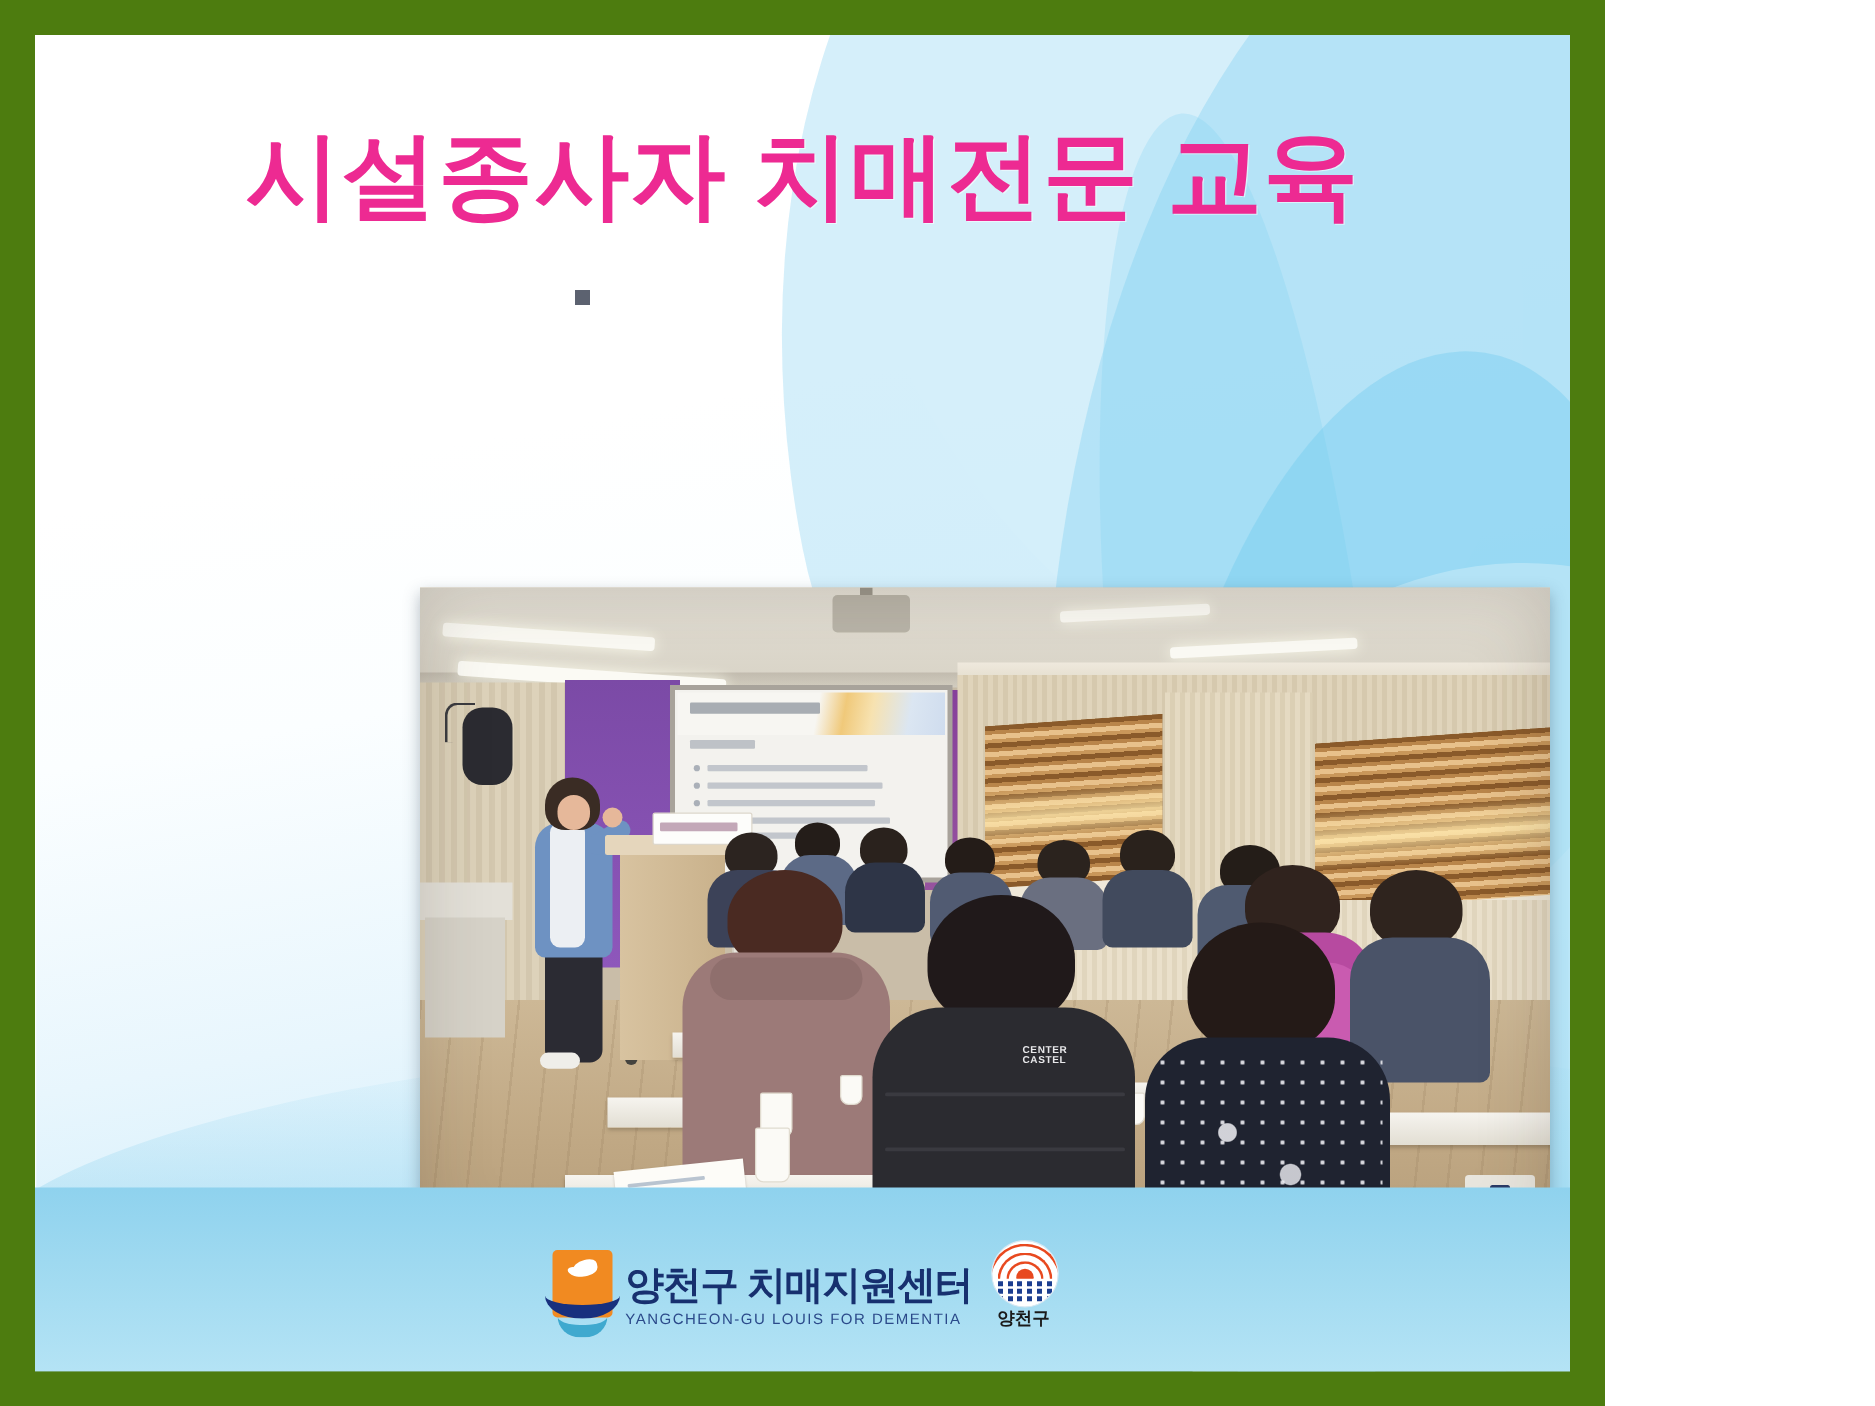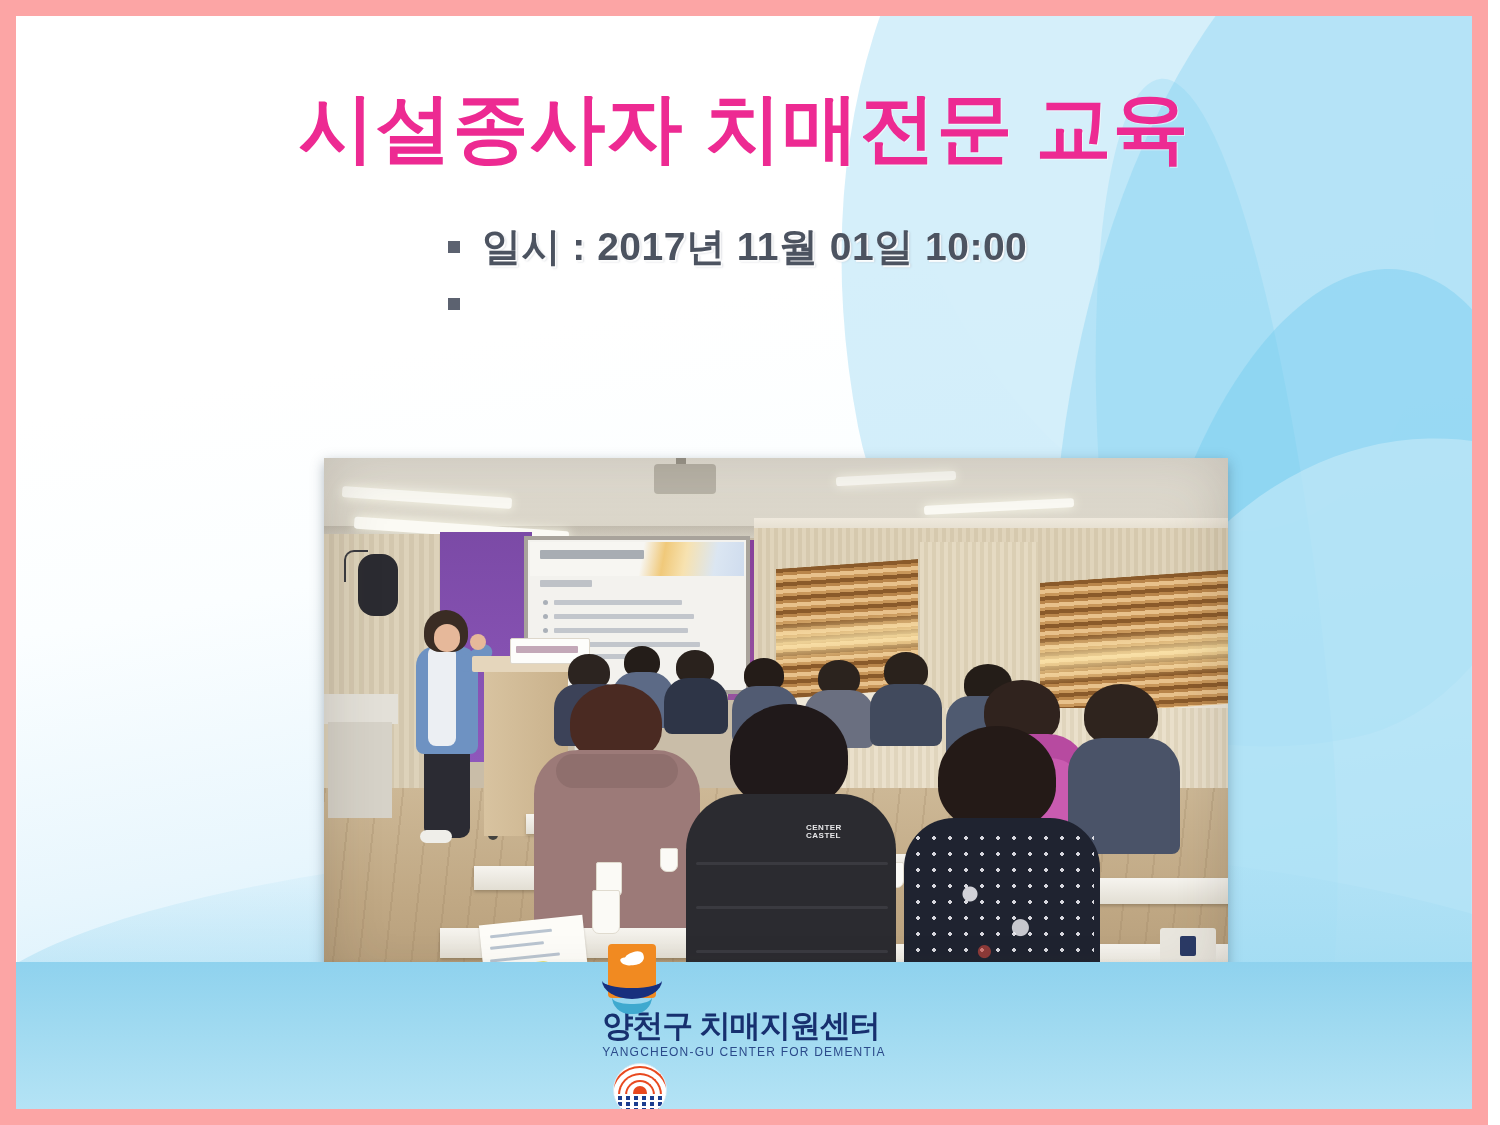--- a/index.html
+++ b/index.html
@@ -4,24 +4,24 @@
 <style>
   html,body{margin:0;padding:0;}
   body{
     width:1500px;height:1125px;overflow:hidden;
     font-family:"Liberation Sans","DejaVu Sans",sans-serif;
     background:#ffffff;
   }
 
   
   #slide{
-    position:relative;width:1488px;height:1125px;
-    background:#fca5a5;
+    position:relative;width:1284px;height:1125px;
+    background:#4d7c0f;
     box-sizing:border-box;
-    padding:16px;
+    padding:28px;
   }
   #canvas{
     position:relative;width:100%;height:100%;
     overflow:hidden;
     background:
       linear-gradient(170deg,#ffffff 0%,#ffffff 30%,#fbfeff 46%,#e8f6fd 66%,#cfedfb 84%,#b6e4f9 100%);
     box-shadow:0 0 0 1px rgba(255,255,255,.8) inset;
   }
 
   
@@ -294,21 +294,21 @@
   .photo-vignette{left:0;top:0;width:100%;height:100%;
     box-shadow:inset 0 0 60px rgba(60,50,40,.20);}
 
   
   #footer{
     position:absolute;left:0;right:0;bottom:0;height:147px;
     background:linear-gradient(180deg,#8fd2ee 0%,#9ed9f0 40%,#b4e3f5 100%);
     z-index:7;
     display:flex;align-items:center;justify-content:center;
   }
-  #footer-inner{display:flex;align-items:flex-start;gap:4px;margin-top:6px;flex-direction:column;}
+  #footer-inner{display:flex;align-items:flex-end;gap:4px;margin-top:6px;}
 
   .logo-mark{position:relative;width:60px;height:62px;}
   .lm-sq{position:absolute;left:6px;top:0;width:48px;height:54px;background:#F18A21;border-radius:4px;}
   .lm-bird{position:absolute;left:22px;top:8px;width:20px;height:13px;background:#ffffff;
     border-radius:60% 40% 50% 50%;transform:rotate(-12deg);}
   .lm-bird2{position:absolute;left:18px;top:14px;width:13px;height:7px;background:#ffffff;
     border-radius:50%;transform:rotate(18deg);}
   .lm-arc{position:absolute;left:0;top:18px;width:60px;height:26px;
     border-bottom:11px solid #18307E;border-radius:0 0 50% 50%;}
   .lm-chev{position:absolute;left:10px;top:32px;width:40px;height:28px;
@@ -348,24 +348,20 @@
     <div class="deco w2"></div>
     <div class="deco w5"></div>
     <div class="deco w4"></div>
     <div class="deco wbot"></div>
 
     <div id="title">시설종사자 치매전문 교육</div>
 
     <div id="bullets">
       <div class="bullet-row">
         <span class="bullet-mark"></span>
-        <span class="bullet-text">일시 : 2017년  11월  01일  10:00</span>
-      </div>
-      <div class="bullet-row">
-        <span class="bullet-mark"></span>
       </div>
     </div>
 
     <div id="photo">
       <div class="ceiling"></div>
       <div class="ceil-shadow"></div>
       <div class="lamp lamp1"></div>
       <div class="lamp lamp2"></div>
       <div class="lamp lamp3"></div>
       <div class="lamp lamp4"></div>
@@ -513,21 +509,21 @@
         <div class="logo-mark">
           <div class="lm-sq"></div>
           <div class="lm-bird"></div>
           <div class="lm-bird2"></div>
           <div class="lm-arc"></div>
           <div class="lm-chev"></div>
         </div>
 
         <div class="logo-text">
           <div class="logo-kr">양천구 치매지원센터</div>
-          <div class="logo-en">YANGCHEON-GU CENTER FOR DEMENTIA</div>
+          <div class="logo-en">YANGCHEON-GU LOUIS FOR DEMENTIA</div>
         </div>
 
         <div class="gu-emblem">
           <div class="gu-circle">
             <div class="gu-ring gr3"></div>
             <div class="gu-ring gr2"></div>
             <div class="gu-ring gr1"></div>
             <div class="gu-sun"></div>
             <div class="gu-water"></div>
             <div class="gu-wave gw1"></div>

